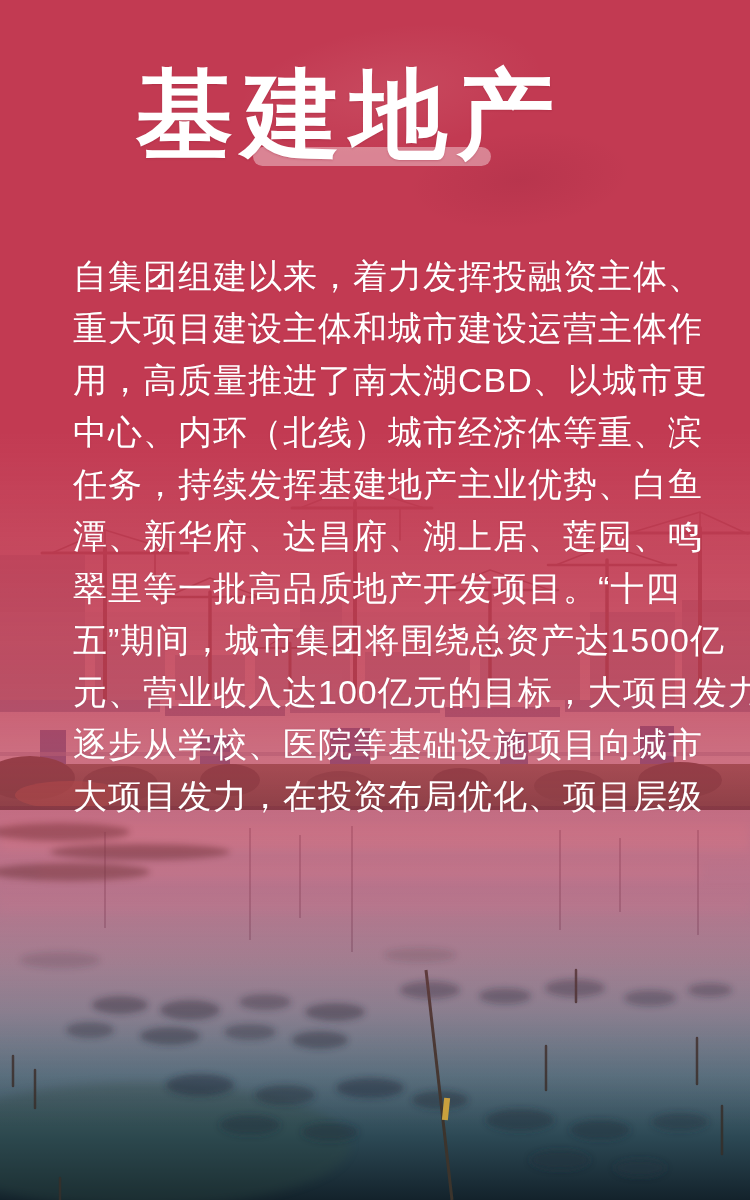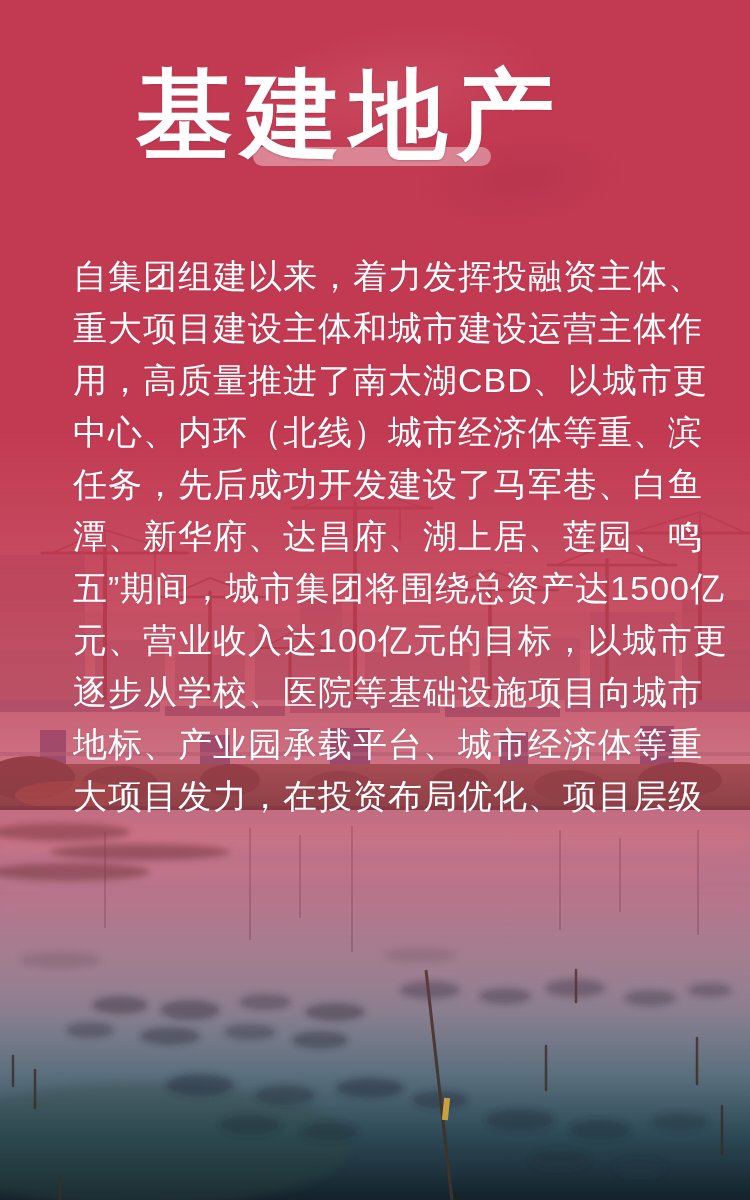--- a/index.html
+++ b/index.html
@@ -241,22 +241,22 @@
   <header>
     <div class="title-bar"></div>
     <h1 class="title">基建地产</h1>
   </header>
 
   <main class="body-text">
     <p>自集团组建以来，着力发挥投融资主体、</p>
     <p>重大项目建设主体和城市建设运营主体作</p>
     <p>用，高质量推进了南太湖CBD、以城市更</p>
     <p>中心、内环（北线）城市经济体等重、滨</p>
-    <p>任务，先后成功开发建设了马军巷、白鱼</p>
+    <p>任务，持续发挥基建地产主业优势、白鱼</p>
     <p>潭、新华府、达昌府、湖上居、莲园、鸣</p>
+    <p>翠里等一批高品质地产开发项目。“十四</p>
     <p>五”期间，城市集团将围绕总资产达1500亿</p>
-    <p>元、营业收入达100亿元的目标，以城市更</p>
+    <p>元、营业收入达100亿元的目标，大项目发力</p>
     <p>逐步从学校、医院等基础设施项目向城市</p>
-    <p>地标、产业园承载平台、城市经济体等重</p>
     <p>大项目发力，在投资布局优化、项目层级</p>
   </main>
 
 </div>
 
 </body></html>

